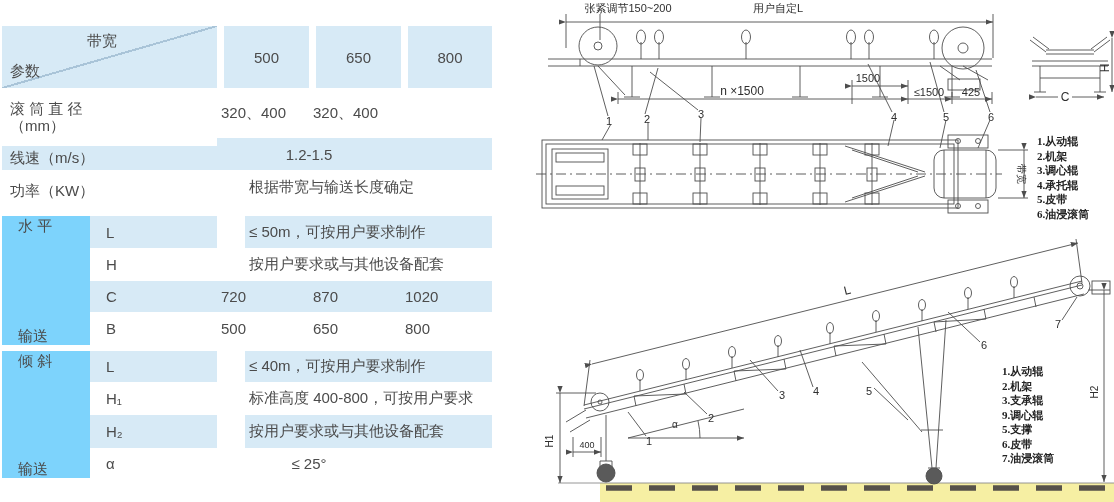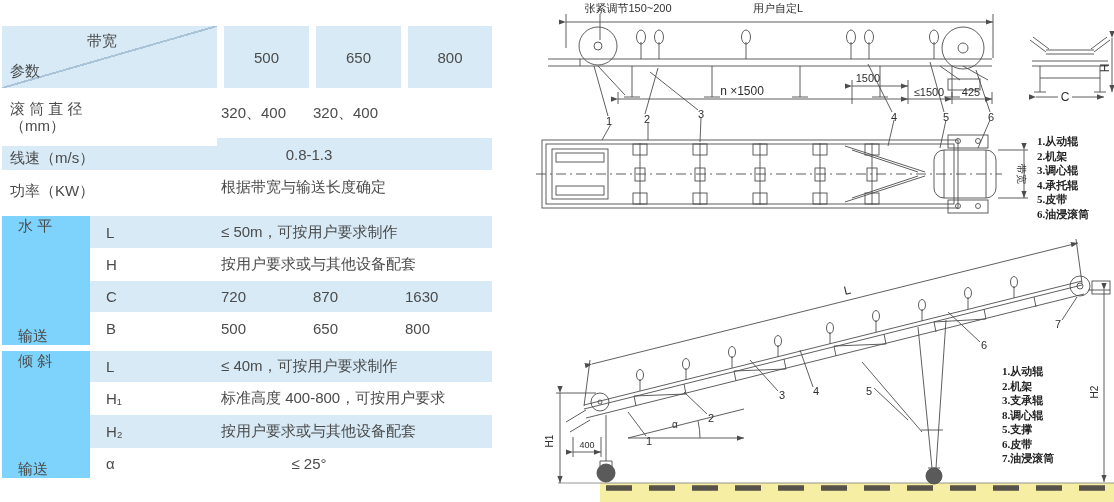--- a/index.html
+++ b/index.html
@@ -10,21 +10,21 @@
   #spec-table{position:absolute;left:2px;top:26px;width:490px;
     display:grid;
     grid-template-columns:88px 127px 92px 92px 91px;
     grid-template-rows:62px 50px 32px 34px 12px 32px 33px 31px 33px 6px 31px 33px 33px 30px;
     font-size:15px;}
   .cell{display:flex;align-items:center;}
   .blue{background:#d7eaf6;}
   .lbl{padding-left:8px;line-height:1.15;margin-top:8px;}
   .param{padding-left:16px;}
   .val{padding-left:4px;}
-  .val-span{padding-left:4px;}
+  .val-span{padding-left:4px;margin-left:28px;}
   .val-center{justify-content:center;}
   .gapgl{border-left:7px solid #fff;}
   .hdr-num{justify-content:center;}
   
   #diag-cell{position:relative;grid-column:1/3;grid-row:1;
     background:
       linear-gradient(to bottom right,rgba(0,0,0,0) calc(50% - 1px),#a9c4d8 calc(50% - 1px),#a9c4d8 calc(50% + 1px),rgba(0,0,0,0) calc(50% + 1px)),
       #d7eaf6;}
   #diag-cell .corner-top{position:absolute;right:100px;top:6px;}
   #diag-cell .corner-bottom{position:absolute;left:8px;bottom:7px;}
@@ -56,38 +56,38 @@
     <div class="cell blue hdr-num gapgl" style="grid-column:5;grid-row:1">800</div>
 
     <div class="cell lbl" style="grid-column:1/3;grid-row:2">
       <span><span>滚 筒 直 径</span><br>
       <span>（mm）</span></span>
     </div>
     <div class="cell val" style="grid-column:3;grid-row:2">320、400</div>
     <div class="cell val" style="grid-column:4;grid-row:2">320、400</div>
 
     <div class="cell lbl blue" style="grid-column:1/3;grid-row:3">线速（m/s）</div>
-    <div class="cell blue val-center" style="grid-column:3/5;grid-row:3">0.8-1.3</div>
+    <div class="cell blue val-center" style="grid-column:3/5;grid-row:3">1.2-1.5</div>
     <div class="cell blue" style="grid-column:5;grid-row:3"></div>
 
     <div class="cell lbl" style="grid-column:1/3;grid-row:4">功率（KW）</div>
     <div class="cell val-span" style="grid-column:3/6;grid-row:4">根据带宽与输送长度确定</div>
 
     <div class="group-cell" style="grid-row:6/10">
       <span>水 平</span>
       <span>输送</span>
     </div>
     <div class="cell param blue" style="grid-column:2;grid-row:6">L</div>
     <div class="cell blue val-span" style="grid-column:3/6;grid-row:6">≤ 50m，可按用户要求制作</div>
     <div class="cell param" style="grid-column:2;grid-row:7">H</div>
     <div class="cell val-span" style="grid-column:3/6;grid-row:7">按用户要求或与其他设备配套</div>
     <div class="cell param blue" style="grid-column:2;grid-row:8">C</div>
     <div class="cell blue val" style="grid-column:3;grid-row:8">720</div>
     <div class="cell blue val" style="grid-column:4;grid-row:8">870</div>
-    <div class="cell blue val" style="grid-column:5;grid-row:8">1630</div>
+    <div class="cell blue val" style="grid-column:5;grid-row:8">1020</div>
     <div class="cell param" style="grid-column:2;grid-row:9">B</div>
     <div class="cell val" style="grid-column:3;grid-row:9">500</div>
     <div class="cell val" style="grid-column:4;grid-row:9">650</div>
     <div class="cell val" style="grid-column:5;grid-row:9">800</div>
 
     <div class="group-cell" style="grid-row:11/15">
       <span>倾 斜</span>
       <span>输送</span>
     </div>
     <div class="cell param blue" style="grid-column:2;grid-row:11">L</div>
@@ -390,19 +390,19 @@
     <div>3.调心辊</div>
     <div>4.承托辊</div>
     <div>5.皮带</div>
     <div>6.油浸滚筒</div>
   </div>
 
   <div id="legend-i" class="legend">
     <div>1.从动辊</div>
     <div>2.机架</div>
     <div>3.支承辊</div>
-    <div>8.调心辊</div>
+    <div>9.调心辊</div>
     <div>5.支撑</div>
     <div>6.皮带</div>
     <div>7.油浸滚筒</div>
   </div>
 
 </div>
 
 </body></html>

